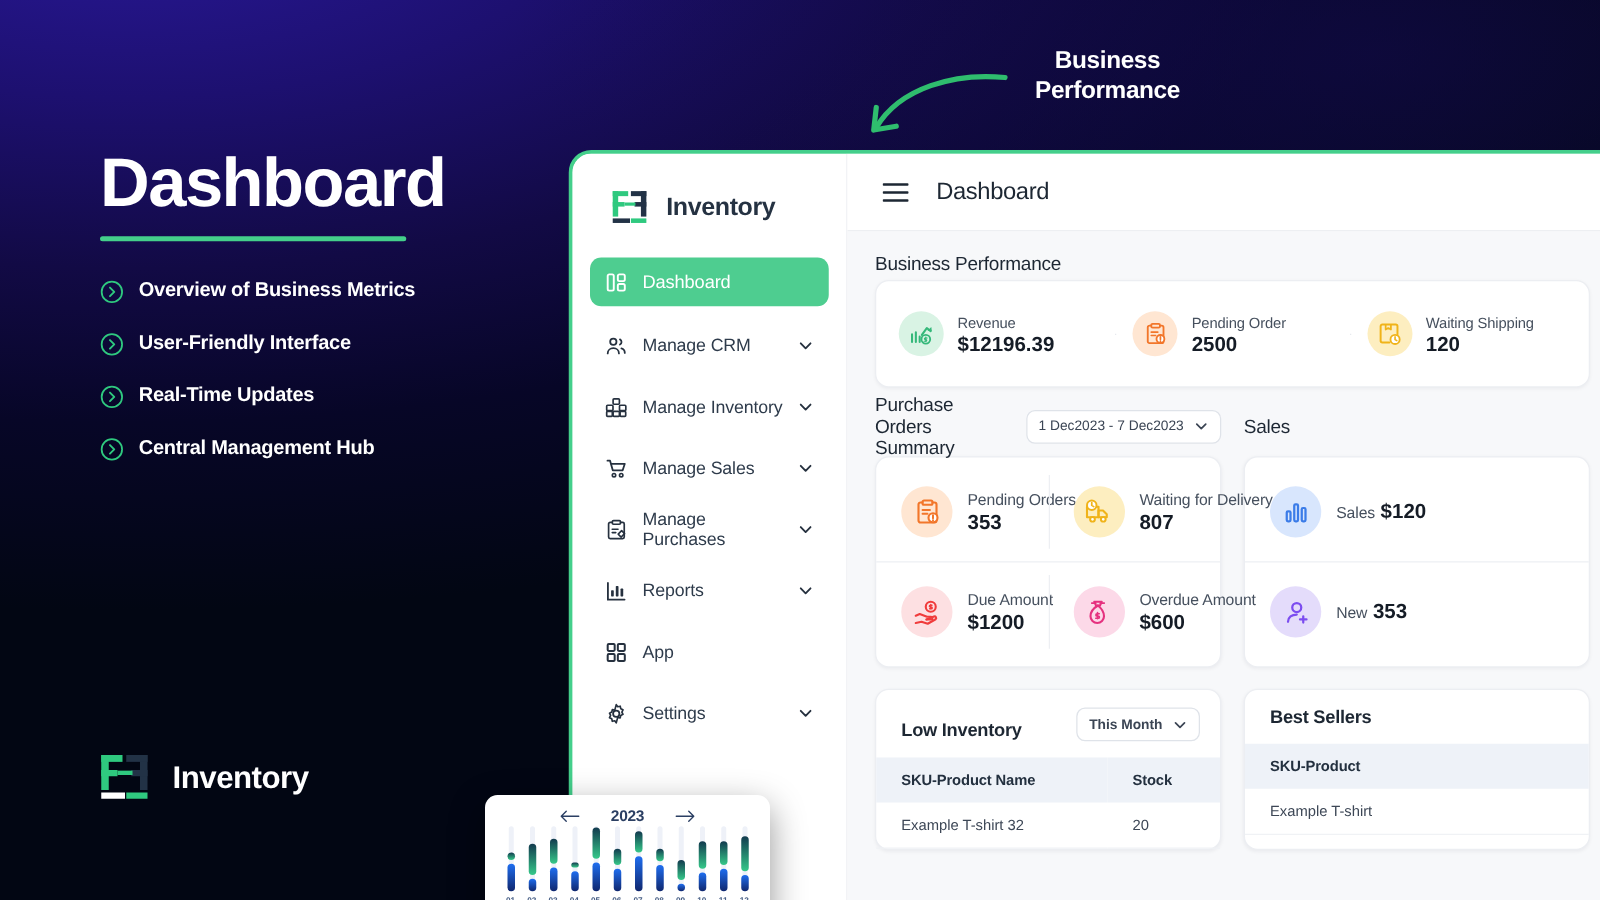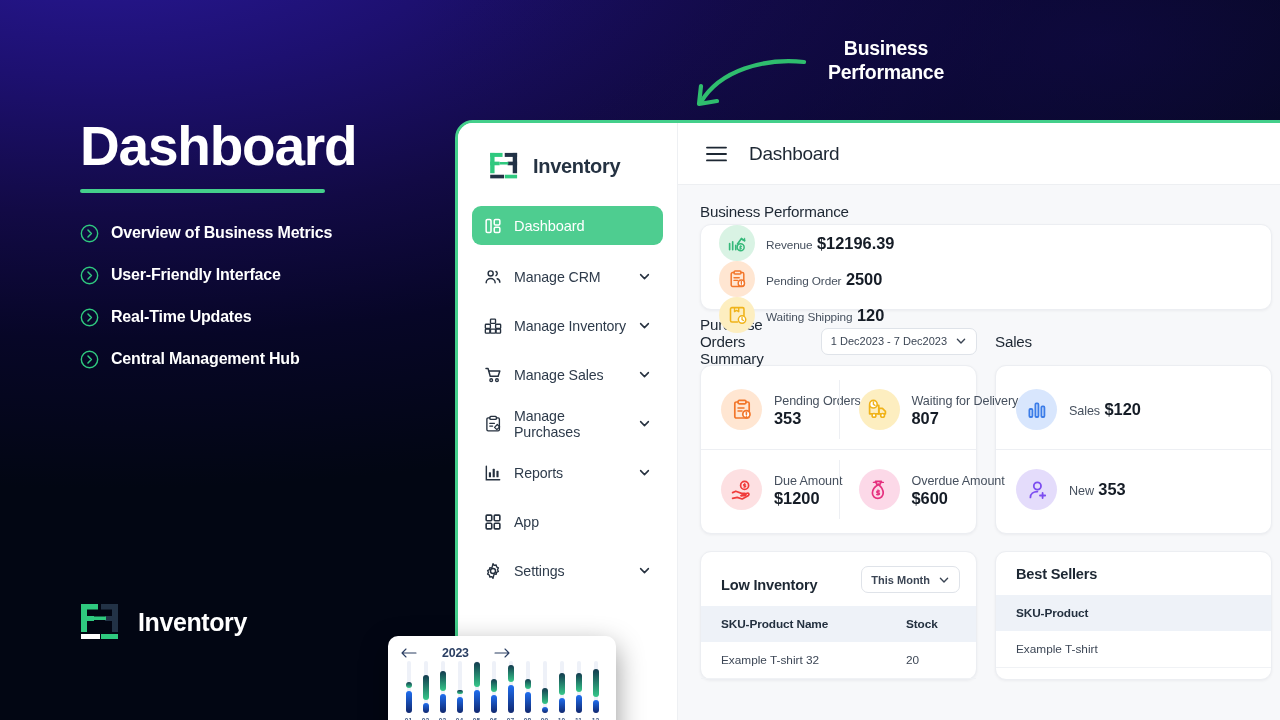--- a/index.html
+++ b/index.html
@@ -93,21 +93,21 @@
   #content { flex: 1; padding: 18px 20px 0 22px; overflow: hidden; }
   .sec-title { font-size: 15.2px; color: #1d2733; letter-spacing: -.2px; }
 
   .card {
     background: #ffffff; border-radius: 11px; border: 1px solid #eceef2;
     box-shadow: 0 1px 3px rgba(16,24,40,.05);
   }
 
   
   #kpi-head { margin-bottom: 4px; }
-  #kpi-card { display: flex; align-items: flex-start; height: 86px; padding: 0 4px; flex-direction: column; }
+  #kpi-card { display: flex; align-items: center; height: 86px; padding: 0 4px; }
   .kpi {
     flex: 1 1 0; min-width: 0; display: flex; align-items: center; gap: 11px;
     padding: 0 14px; position: relative;
   }
   .kpi + .kpi::before {
     content: ""; position: absolute; left: 0; top: 18px; bottom: 18px;
     width: 1px; background: #e7e9ee;
   }
   .kpi-ico { width: 36px; height: 36px; border-radius: 50%; flex: none; display: grid; place-items: center; }
   .kpi-ico svg { width: 21px; height: 21px; display: block; }
@@ -160,21 +160,21 @@
     border-bottom: 1px solid #f0f2f5;
   }
 
   
   #mini {
     position: absolute; left: 388px; top: 636px; width: 228px; height: 110px;
     background: #ffffff; border-radius: 10px;
     box-shadow: 0 10px 28px rgba(0,0,0,.42);
     padding: 10px 12px 0 12px; overflow: hidden;
   }
-  #mini-head { display: flex; align-items: center; justify-content: flex-start; gap: 24px; }
+  #mini-head { display: flex; align-items: center; justify-content: center; gap: 24px; }
   .mini-arrow { width: 18px; height: 12px; cursor: pointer; }
   #mini-year { font-size: 12.4px; font-weight: 700; color: #2b3f63; letter-spacing: -.2px; }
   #mini-chart { margin-top: 8px; height: 56px; display: flex; align-items: flex-end; gap: 0; }
   .mcol { flex: 1 1 0; display: flex; flex-direction: column; align-items: center; }
   .mbar-wrap { width: 100%; height: 52px; position: relative; display: flex; justify-content: center; }
   .mtrack { position: absolute; width: 4px; top: 0; bottom: 0; background: #eef1f8; border-radius: 2px; }
   .mseg { position: absolute; width: 6px; border-radius: 3px; }
   .mlbl { font-size: 6.6px; color: #4a6187; margin-top: 4px; font-weight: 700; }
 </style>
 </head>

